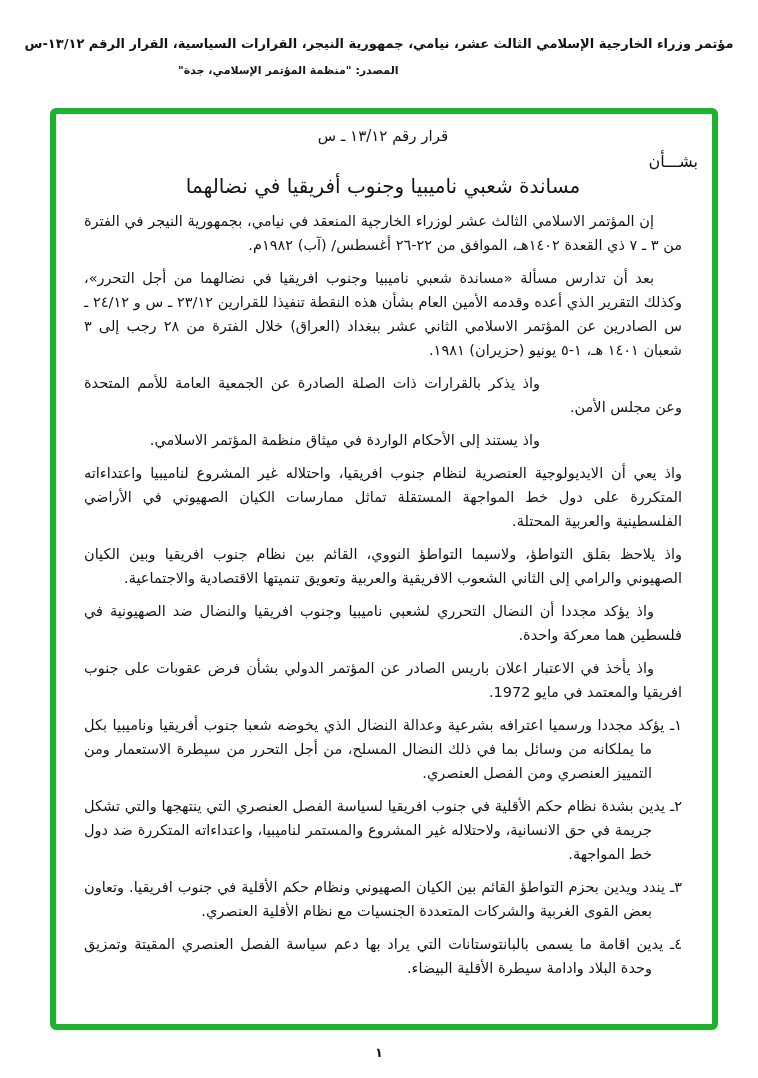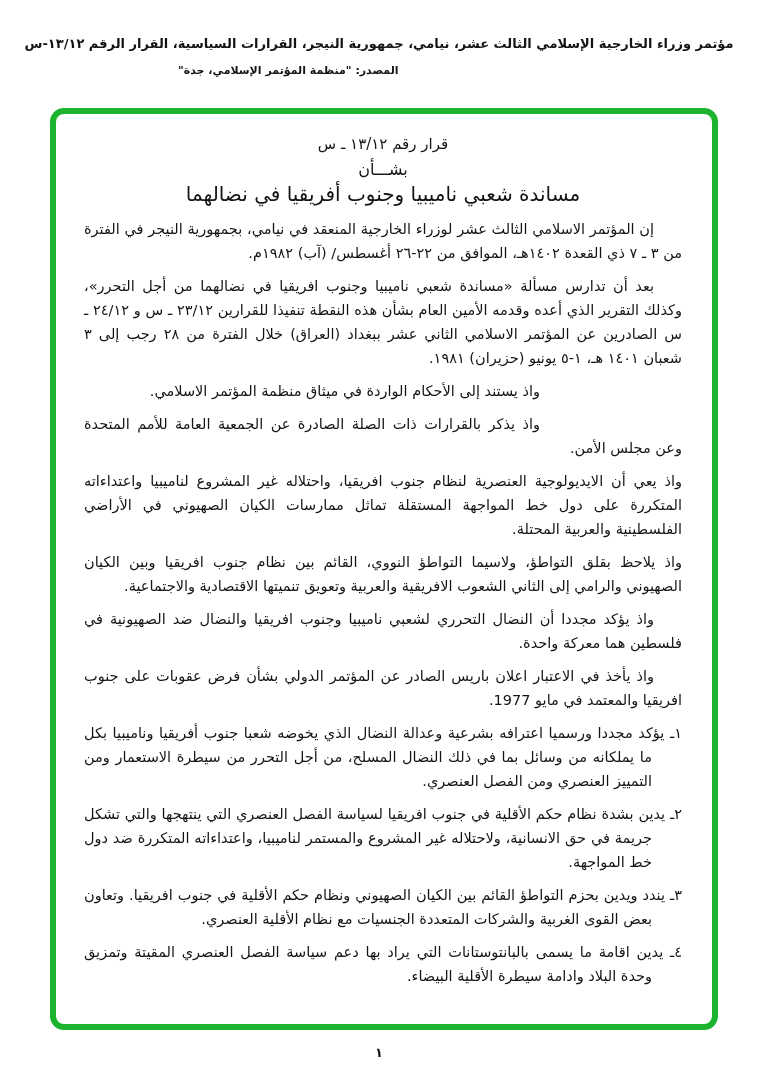--- a/index.html
+++ b/index.html
@@ -22,29 +22,29 @@
     position: absolute; top: 64px; left: 178px;
     direction: rtl;
     font-size: 11px; font-weight: bold;
   }
   
   .doc-box {
     position: absolute; left: 50px; top: 108px;
     width: 668px; height: 922px;
     box-sizing: border-box;
     border: 6px solid #1CB32E;
-    border-radius: 14px;
-    padding: 12px 14px 0 12px;
+    border-radius: 6px;
+    padding: 4px 14px 0 12px;
     direction: rtl;
     overflow: hidden;
   }
   .title-block { text-align: center; margin: 6px 0 10px 0; }
   .title-block div { line-height: 25px; }
   .t-num   { font-size: 15px; }
-  .t-about { font-size: 16px; }
+  .t-about { font-size: 16px; text-align: right; }
   .t-line  { font-size: 20px; }
 
   .doc-box p {
     font-size: 14.5px;
     line-height: 24px;
     margin: 9px 16px;
     text-align: justify;
     text-align-last: right;
   }
   .indent   { text-indent: 28px; }
@@ -74,26 +74,26 @@
 <div class="doc-box">
 
   <div class="title-block">
     <div class="t-num">قرار رقم ١٣/١٢ ـ س</div>
     <div class="t-about">بشـــأن</div>
     <div class="t-line">مساندة شعبي ناميبيا وجنوب أفريقيا في نضالهما</div>
   </div>
 
   <p class="indent last-left">إن المؤتمر الاسلامي الثالث عشر لوزراء الخارجية المنعقد في نيامي، بجمهورية النيجر في الفترة من ٣ ـ ٧ ذي القعدة ١٤٠٢هـ، الموافق من ٢٢-٢٦ أغسطس/ (آب) ١٩٨٢م.</p>
   <p class="indent last-left">بعد أن تدارس مسألة «مساندة شعبي ناميبيا وجنوب افريقيا في نضالهما من أجل التحرر»، وكذلك التقرير الذي أعده وقدمه الأمين العام بشأن هذه النقطة تنفيذا للقرارين ٢٣/١٢ ـ س و ٢٤/١٢ ـ س الصادرين عن المؤتمر الاسلامي الثاني عشر ببغداد (العراق) خلال الفترة من ٢٨ رجب إلى ٣ شعبان ١٤٠١ هـ، ١-٥ يونيو (حزيران) ١٩٨١.</p>
+  <p class="clause">واذ يذكر بالقرارات ذات الصلة الصادرة عن الجمعية العامة للأمم المتحدة وعن مجلس الأمن.</p>
   <p class="clause">واذ يستند إلى الأحكام الواردة في ميثاق منظمة المؤتمر الاسلامي.</p>
-  <p class="clause">واذ يذكر بالقرارات ذات الصلة الصادرة عن الجمعية العامة للأمم المتحدة وعن مجلس الأمن.</p>
   <p class="noindent last-left">واذ يعي أن الايديولوجية العنصرية لنظام جنوب افريقيا، واحتلاله غير المشروع لناميبيا واعتداءاته المتكررة على دول خط المواجهة المستقلة تماثل ممارسات الكيان الصهيوني في الأراضي الفلسطينية والعربية المحتلة.</p>
   <p class="noindent">واذ يلاحظ بقلق التواطؤ، ولاسيما التواطؤ النووي، القائم بين نظام جنوب افريقيا وبين الكيان الصهيوني والرامي إلى الثاني الشعوب الافريقية والعربية وتعويق تنميتها الاقتصادية والاجتماعية.</p>
   <p class="indent last-left">واذ يؤكد مجددا أن النضال التحرري لشعبي ناميبيا وجنوب افريقيا والنضال ضد الصهيونية في فلسطين هما معركة واحدة.</p>
-  <p class="indent last-left">واذ يأخذ في الاعتبار اعلان باريس الصادر عن المؤتمر الدولي بشأن فرض عقوبات على جنوب افريقيا والمعتمد في مايو 1977.</p>
+  <p class="indent last-left">واذ يأخذ في الاعتبار اعلان باريس الصادر عن المؤتمر الدولي بشأن فرض عقوبات على جنوب افريقيا والمعتمد في مايو 1972.</p>
 
   <p class="item last-center">
     <span class="num">١ـ</span>
     <span class="text">يؤكد مجددا ورسميا اعترافه بشرعية وعدالة النضال الذي يخوضه شعبا جنوب أفريقيا وناميبيا بكل ما يملكانه من وسائل بما في ذلك النضال المسلح، من أجل التحرر من سيطرة الاستعمار ومن التمييز العنصري ومن الفصل العنصري.</span>
   </p>
   <p class="item last-left">
     <span class="num">٢ـ</span>
     <span class="text">يدين بشدة نظام حكم الأقلية في جنوب افريقيا لسياسة الفصل العنصري التي ينتهجها والتي تشكل جريمة في حق الانسانية، ولاحتلاله غير المشروع والمستمر لناميبيا، واعتداءاته المتكررة ضد دول خط المواجهة.</span>
   </p>
   <p class="item last-center">

